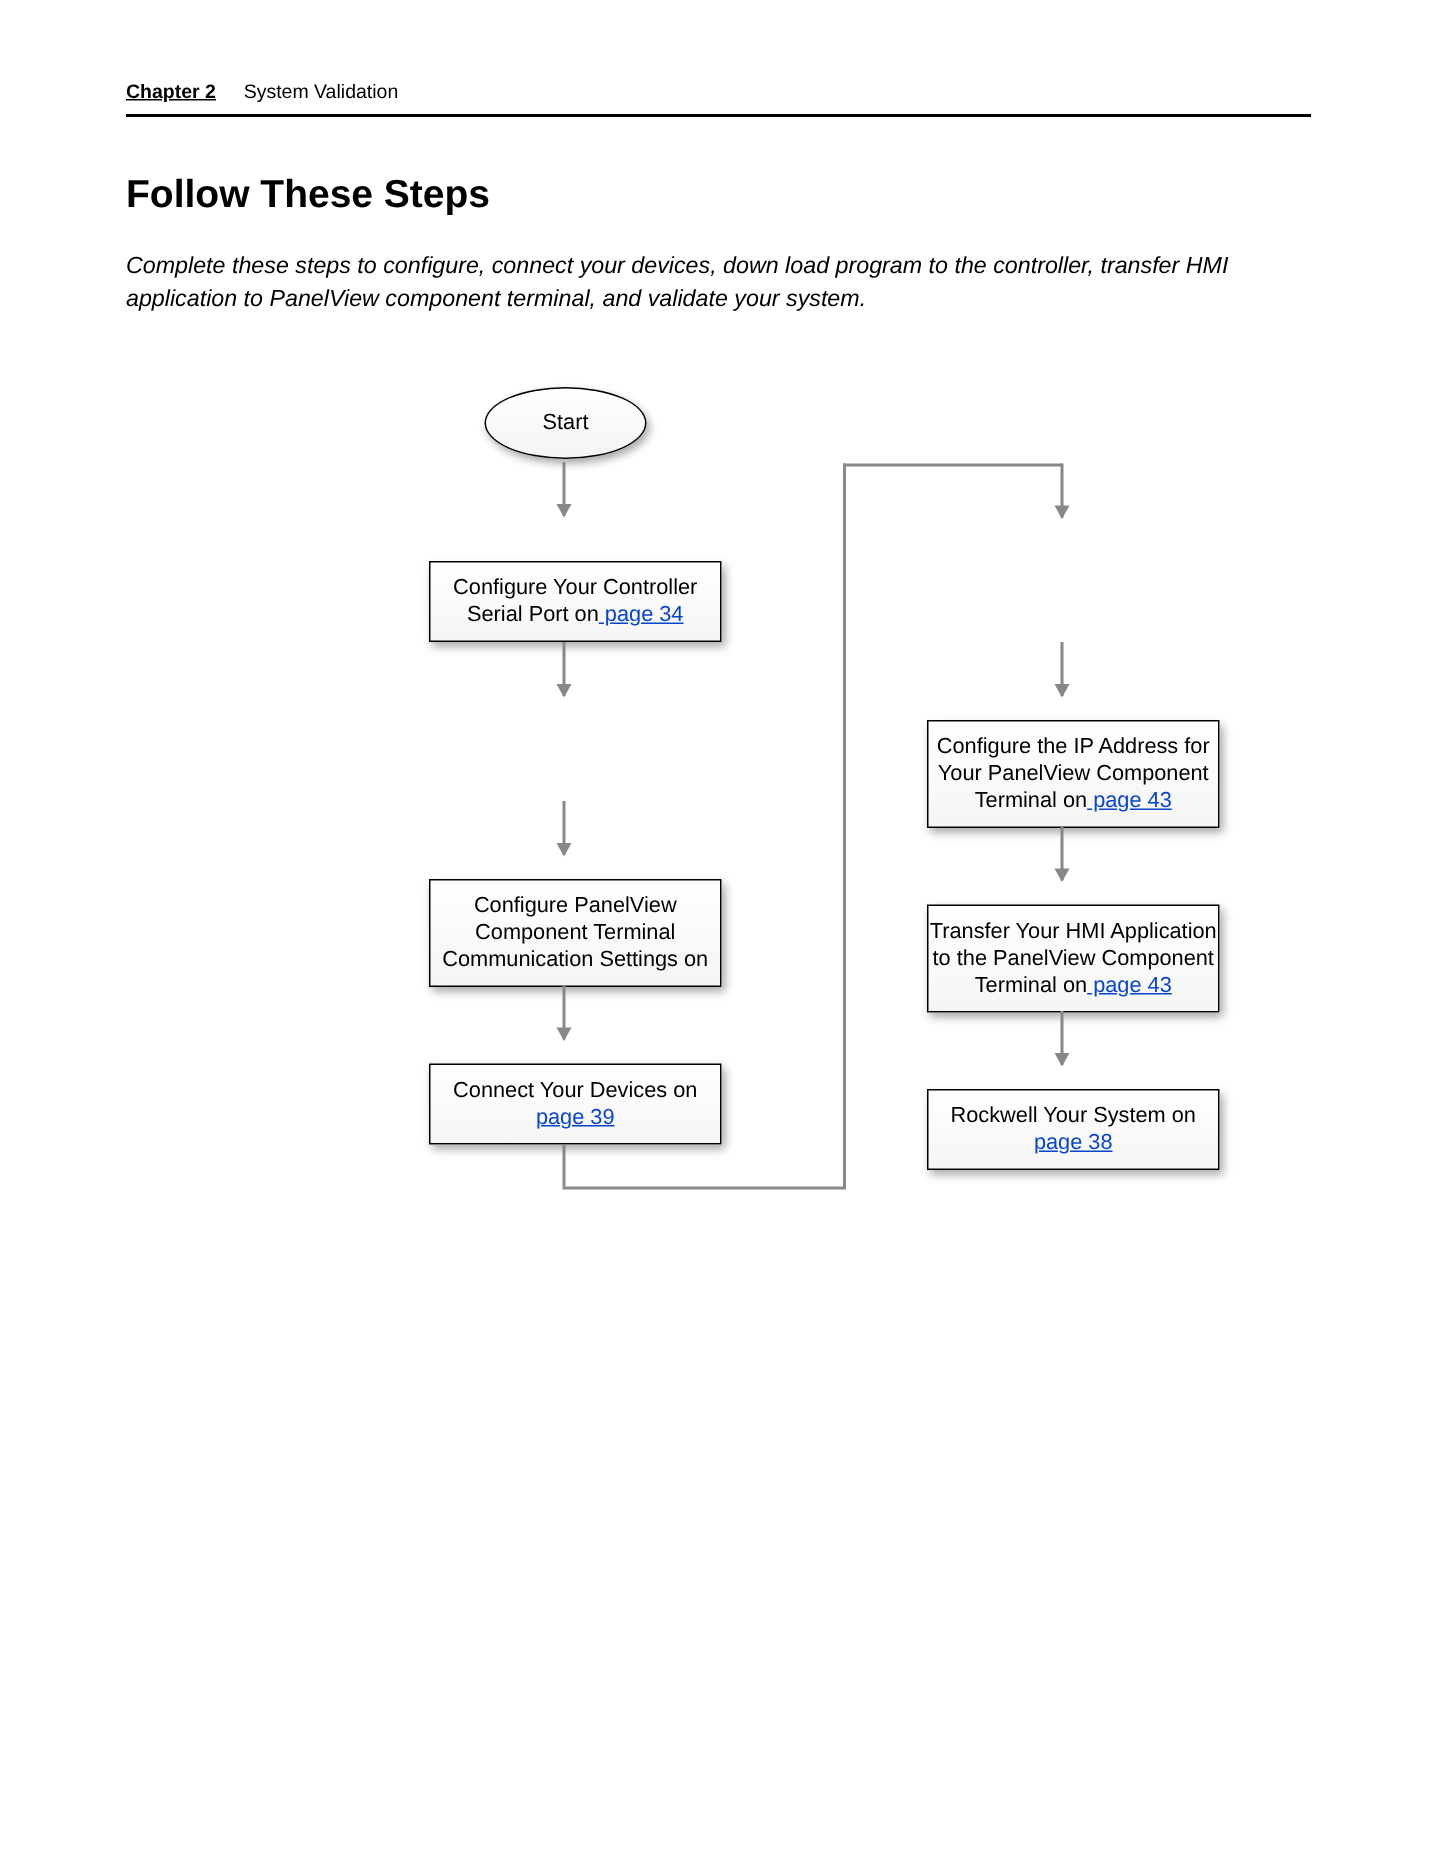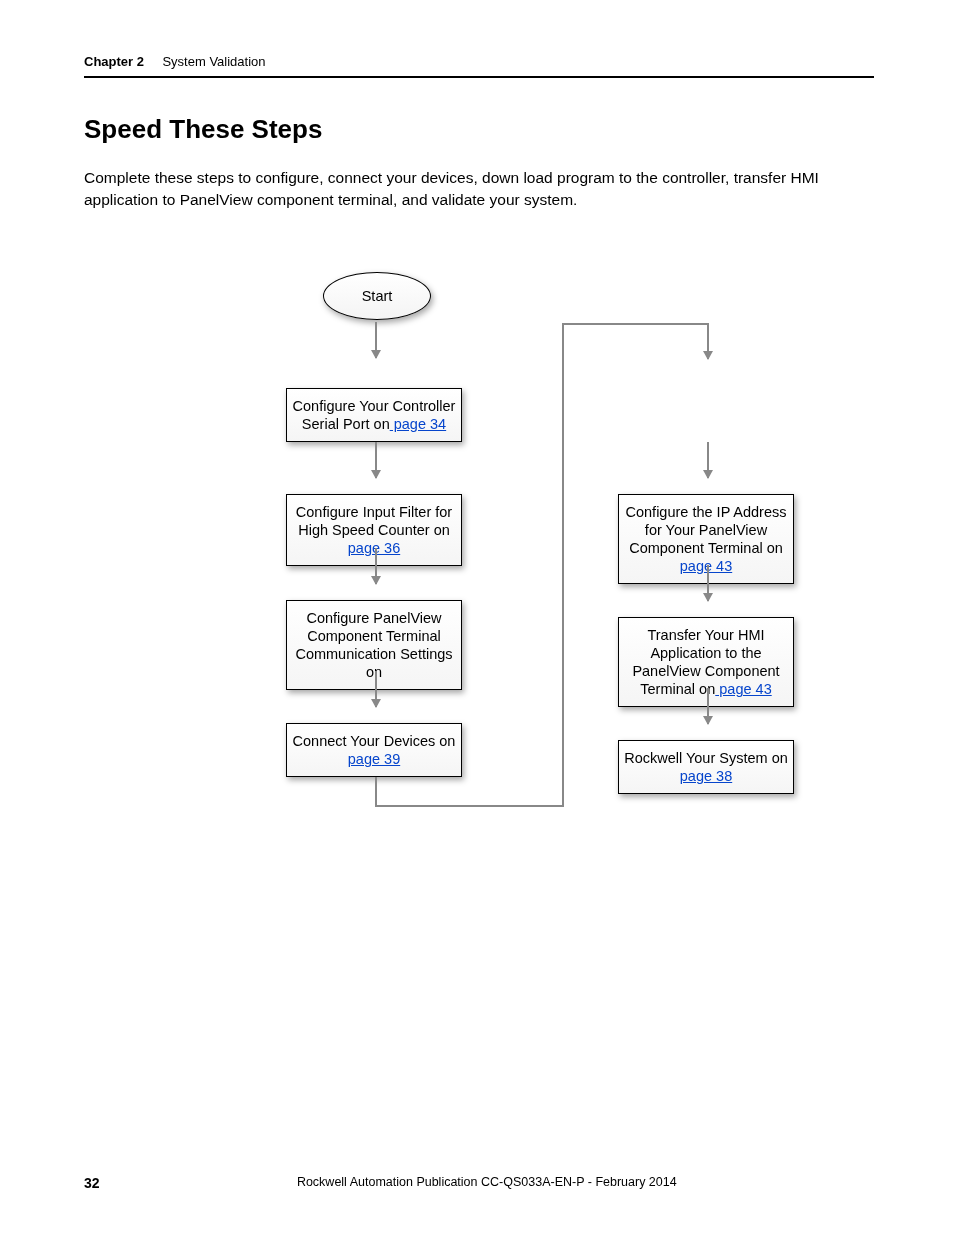--- a/index.html
+++ b/index.html
@@ -17,24 +17,24 @@
     padding: 52px 80px 0 84px;
     box-sizing: border-box;
     position: relative;
     height: 100%;
   }
   .header-line {
     border-bottom: 2.5px solid #000;
     padding-bottom: 6px;
     margin-bottom: 36px;
   }
-  .chapter-label { font-weight: 700; font-size: 13px; }
+  .chapter-label { font-weight: 700; font-size: 13px; text-decoration: underline; }
   .chapter-title { font-size: 13px; margin-left: 14px; }
   .section-title { font-weight: 700; font-size: 26px; margin: 0 0 22px 0; }
-  .intro { font-size: 15.5px; line-height: 1.45; margin: 0 0 60px 0; }
+  .intro { font-size: 15.5px; line-height: 1.45; margin: 0 0 46px 0; font-style: italic; }
 
   .flow-area {
     position: relative;
     height: 590px;
     margin-left: 200px;
     width: 560px;
   }
 
   .start-node {
     position: absolute;
@@ -43,21 +43,21 @@
     border-radius: 50%;
     background: linear-gradient(#fff,#f4f4f4);
     text-align: center;
     line-height: 46px;
     font-size: 14.5px;
     box-shadow: 2px 3px 6px rgba(0,0,0,0.35);
   }
 
   .step-box {
     position: absolute;
-    width: 176px;
+    width: 195px;
     border: 1px solid #000;
     background: linear-gradient(#fff,#f5f5f5);
     text-align: center;
     font-size: 14.5px;
     line-height: 1.25;
     padding: 8px 0;
     box-sizing: border-box;
     box-shadow: 2px 3px 6px rgba(0,0,0,0.35);
   }
   .step-box a, .start-node a { color: #0645cc; text-decoration: underline; }
@@ -91,37 +91,34 @@
 </head>
 <body>
 
 <div class="page">
 
   <div class="header-line">
     <span class="chapter-label">Chapter 2</span>
     <span class="chapter-title">System Validation</span>
   </div>
 
-  <h2 class="section-title">Speed These Steps</h2>
+  <h2 class="section-title">Follow These Steps</h2>
 
   <p class="intro">Complete these steps to configure, connect your devices, down load program to the controller, transfer HMI application to PanelView component terminal, and validate your system.</p>
 
   <div class="flow-area">
 
     <div class="start-node" style="left:39px; top:0;">Start</div>
     <div class="arrow" style="left:91px; top:50px; height:36px;"></div>
 
     <div class="step-box" style="left:2px; top:116px;">
       <span>Configure Your Controller Serial Port on</span><a href="#"> page 34</a>
     </div>
     <div class="arrow" style="left:91px; top:170px; height:36px;"></div>
 
-    <div class="step-box" style="left:2px; top:222px;">
-      <span>Configure Input Filter for High Speed Counter on</span><a href="#"> page 36</a>
-    </div>
     <div class="arrow" style="left:91px; top:276px; height:36px;"></div>
 
     <div class="step-box" style="left:2px; top:328px;">
       <span>Configure PanelView Component Terminal Communication Settings on</span><a href="#"> </a>
     </div>
     <div class="arrow" style="left:91px; top:399px; height:36px;"></div>
 
     <div class="step-box" style="left:2px; top:451px;text-align:center;">
       <span>Connect Your Devices on</span><a href="#"> page 39</a>
     </div>
@@ -143,18 +140,14 @@
       <span>Transfer Your HMI Application to the PanelView Component Terminal on</span><a href="#"> page 43</a>
     </div>
     <div class="arrow" style="left:423px; top:416px; height:36px;"></div>
 
     <div class="step-box" style="left:334px; top:468px;">
       <span>Rockwell Your System on</span><a href="#"> page 38</a>
     </div>
 
   </div>
 
-  <div class="footer">
-    <span class="page-num">32</span>
-    <div class="pub">Rockwell Automation Publication CC-QS033A-EN-P - February 2014</div>
-  </div>
 
 </div>
 
 </body></html>

